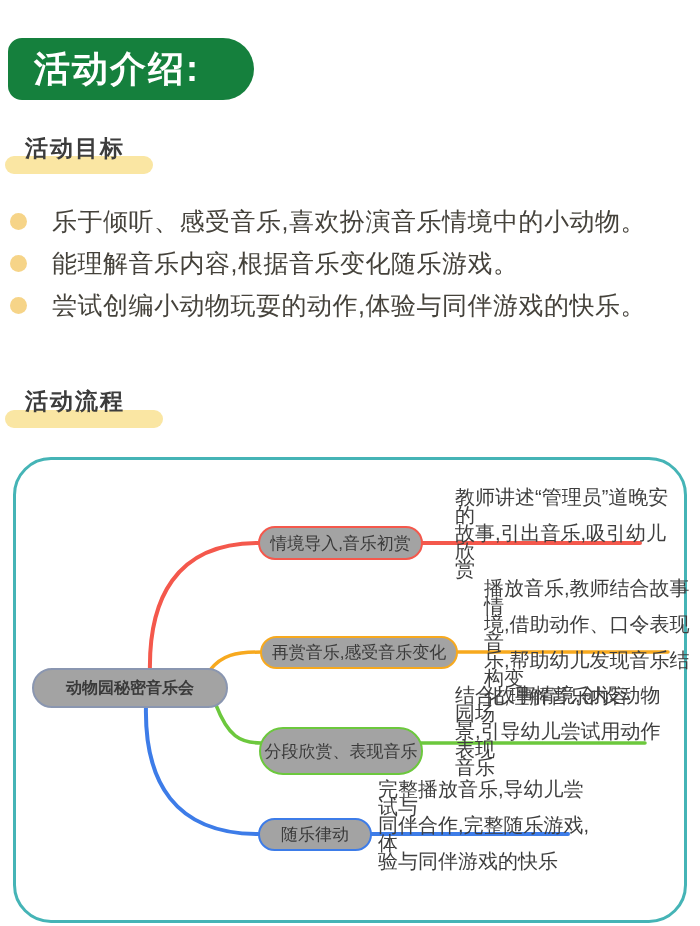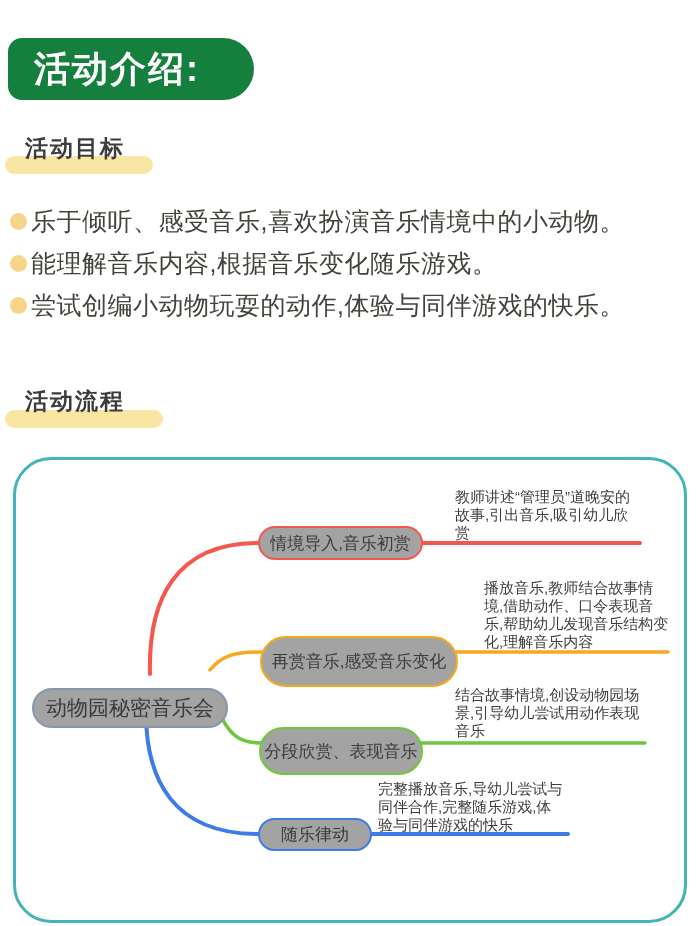--- a/index.html
+++ b/index.html
@@ -23,21 +23,21 @@
   .h-goal{top:133px;}
   .h-flow{top:386px;}
   .marker{
     position:absolute;left:5px;height:18px;background:#FAE6A3;
     border-radius:9px;z-index:1;
   }
   .m-goal{top:156px;width:148px;}
   .m-flow{top:410px;width:158px;}
   
   .bullet-row{
-    position:absolute;left:10px;height:34px;display:flex;align-items:center;gap:4px;
+    position:absolute;left:10px;height:34px;display:flex;align-items:center;gap:25px;
   }
   .b1{top:204px;} .b2{top:246px;} .b3{top:288px;}
   .dot{
     width:17px;height:17px;border-radius:50%;background:#F6D488;flex:0 0 auto;
   }
   .bullet-text{
     font-size:25px;color:#45423B;letter-spacing:0.5px;white-space:nowrap;font-weight:500;
   }
   
   .map-box{
@@ -45,30 +45,30 @@
     border:3px solid #45B4B6;border-radius:38px;background:#ffffff;box-sizing:border-box;
   }
   .map-svg{position:absolute;left:0;top:0;width:700px;height:926px;pointer-events:none;}
   
   .node{
     position:absolute;background:#a3a3a3;display:flex;align-items:center;justify-content:center;
     box-sizing:border-box;z-index:2;color:#3A3A3A;white-space:nowrap;text-align:center;
   }
   .root{
     left:32px;top:668px;width:196px;height:40px;
-    border:2.5px solid #8A96B0;border-radius:20px;font-size:21px;font-weight:400;margin-top:20px;
+    border:2.5px solid #8A96B0;border-radius:20px;font-size:16px;font-weight:700;
   }
   .pill{border-radius:999px;font-size:17px;font-weight:500;}
   .p1{left:258px;top:526px;width:165px;height:34px;border:2.5px solid #F4584C;}
-  .p2{left:260px;top:636px;width:198px;height:51px;border:2.5px solid #F7A91E;}
+  .p2{left:260px;top:636px;width:198px;height:33px;border:2.5px solid #F7A91E;}
   .p3{left:259px;top:727px;width:164px;height:48px;border:2.5px solid #6CC83D;}
   .p4{left:258px;top:818px;width:114px;height:33px;border:2.5px solid #3D7CE8;}
   
   .note{
-    position:absolute;width:215px;font-size:15px;line-height:18px;color:#3E3E3E;
+    position:absolute;width:215px;font-size:20px;line-height:18px;color:#3E3E3E;
     white-space:pre-line;z-index:2;font-weight:500;
   }
   .n1{left:455px;top:488px;}
   .n2{left:484px;top:579px;}
   .n3{left:455px;top:686px;}
   .n4{left:378px;top:780px;}
 </style>
 </head>
 <body>
 

